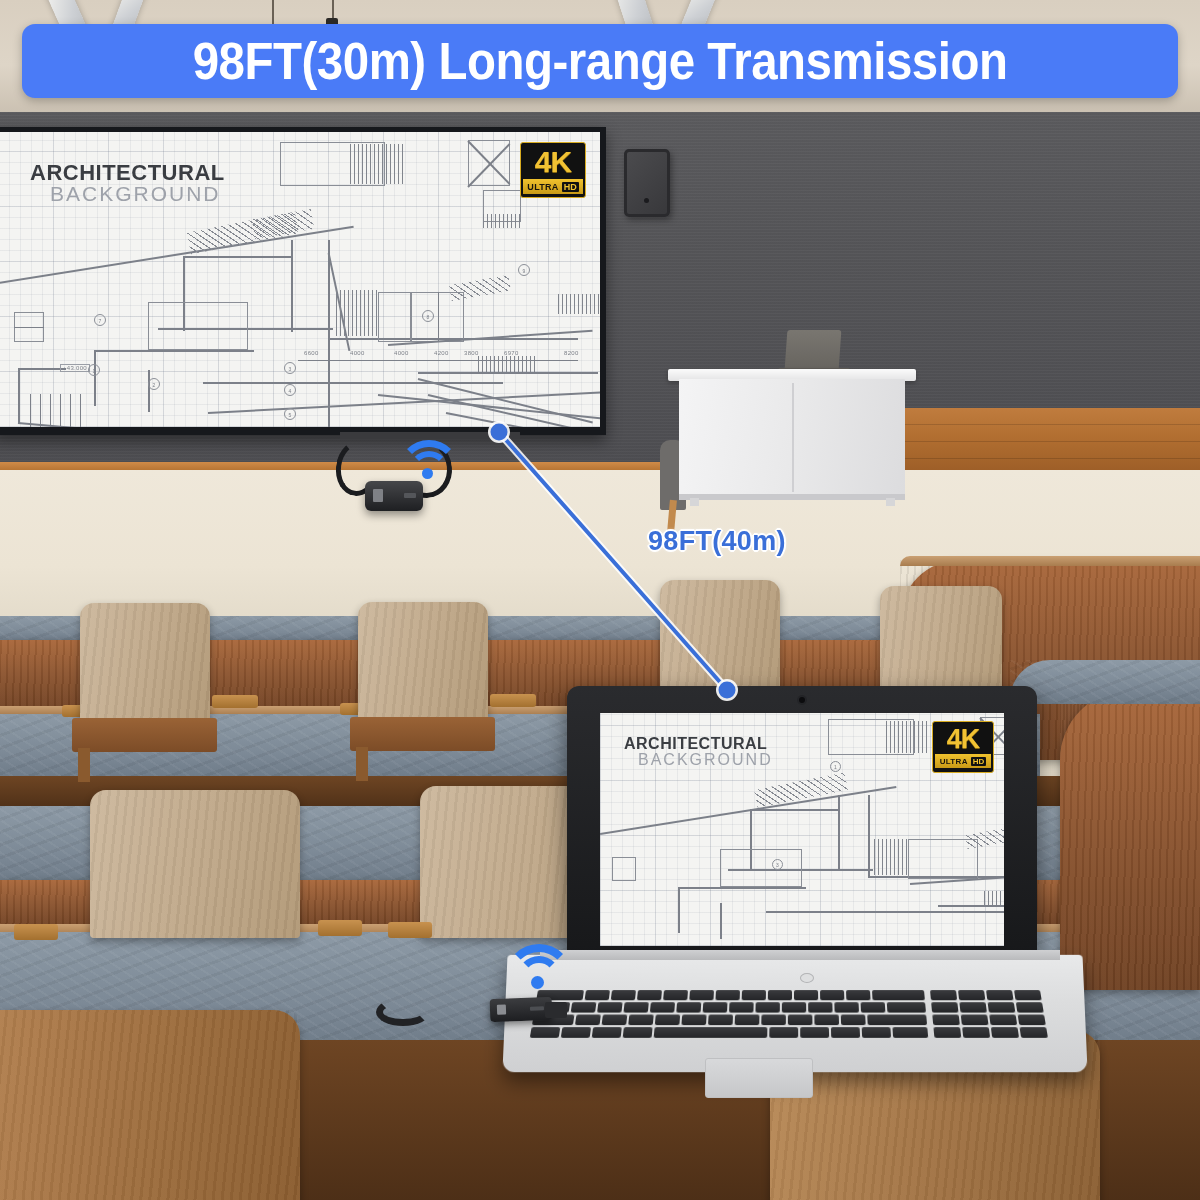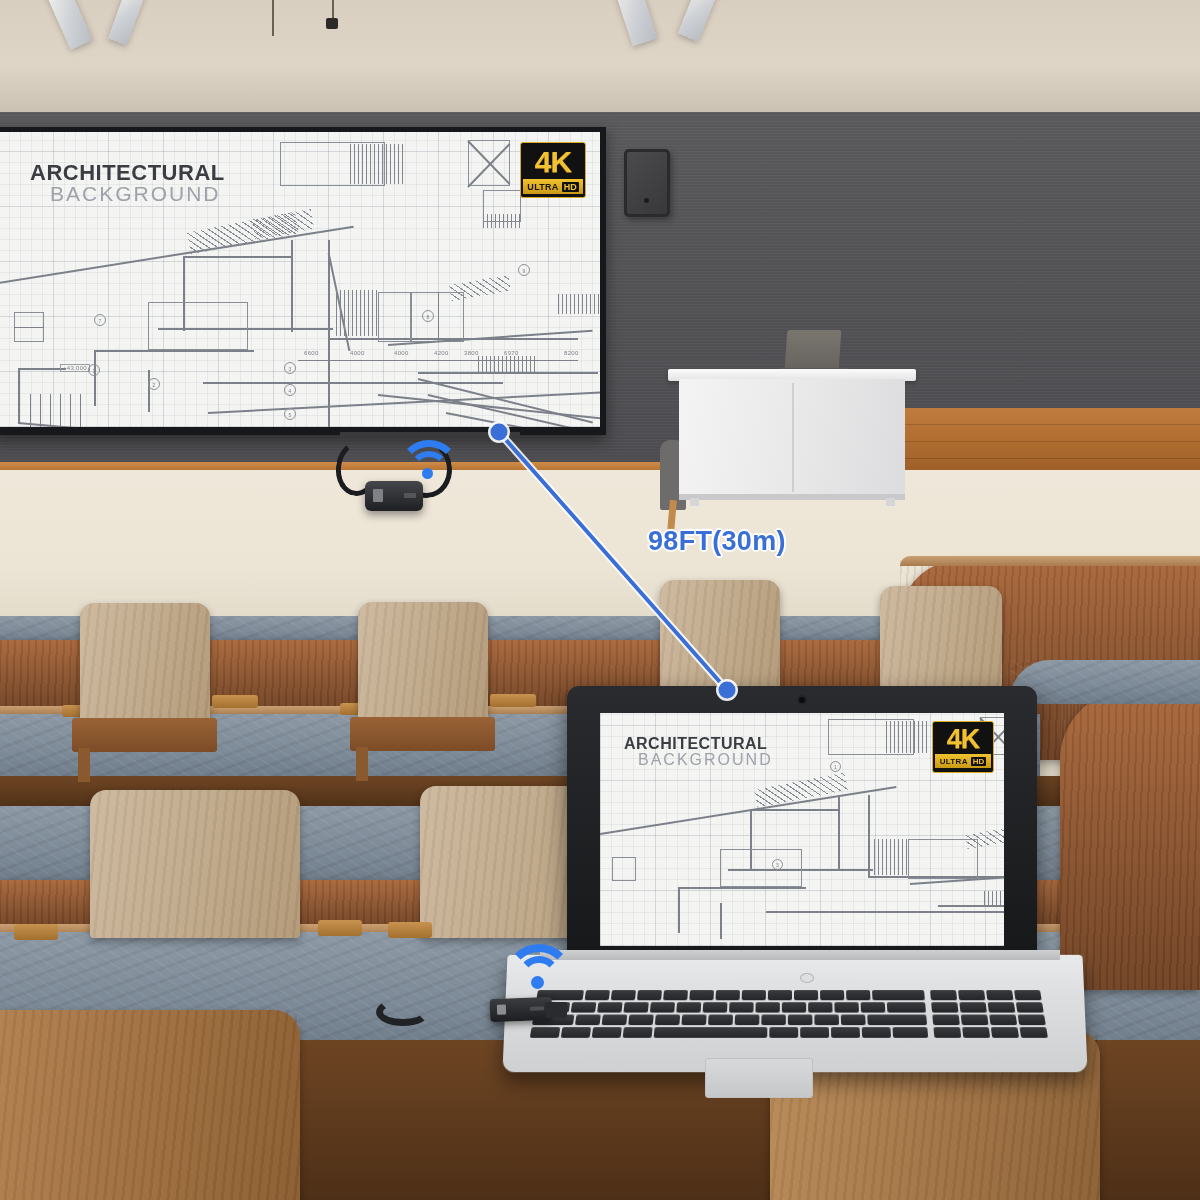--- a/index.html
+++ b/index.html
@@ -657,16 +657,19 @@
   </div>
 
   <svg class="callout-svg" viewBox="0 0 1200 1200">
     <line x1="499" y1="432" x2="727" y2="690" stroke="#ffffff" stroke-width="8" stroke-linecap="round" opacity="0.85"></line>
     <line x1="499" y1="432" x2="727" y2="690" stroke="#3a6fd8" stroke-width="4" stroke-linecap="round"></line>
     <circle cx="499" cy="432" r="11" fill="#ffffff" opacity="0.9"></circle>
     <circle cx="499" cy="432" r="8.5" fill="#3a6fd8"></circle>
     <circle cx="727" cy="690" r="11" fill="#ffffff" opacity="0.9"></circle>
     <circle cx="727" cy="690" r="8.5" fill="#3a6fd8"></circle>
   </svg>
-  <div class="dist-label">98FT(30m)</div>
-
+  <div class="dist-label">98FT(40m)</div>
+
+  <div class="banner">
+    <span class="banner-text">98FT(30m) Long-range Transmission</span>
+  </div>
 
 </div>
 
 </body></html>

